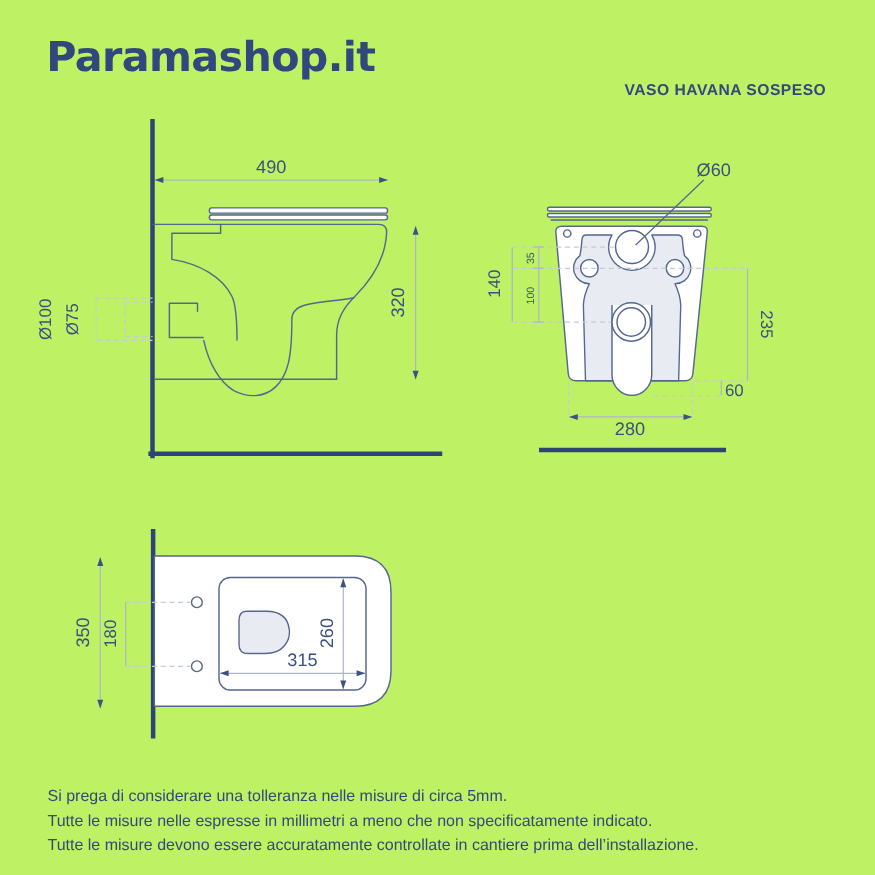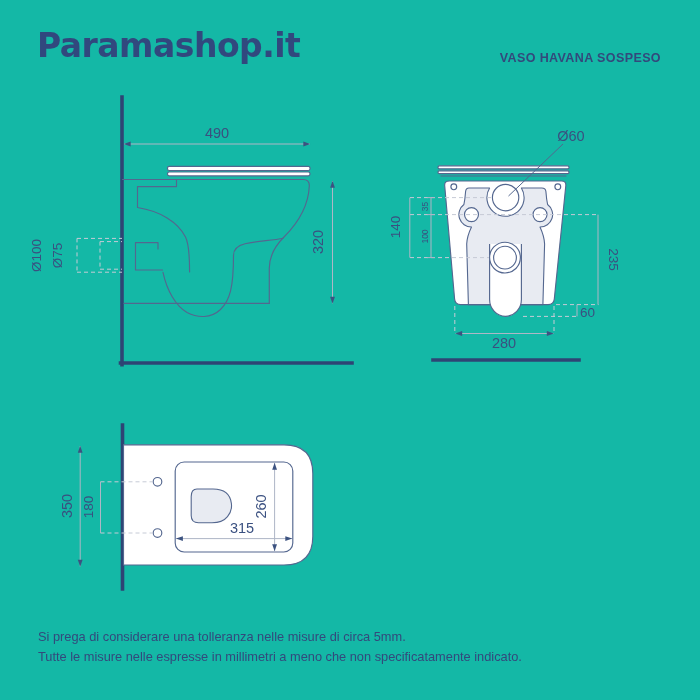--- a/index.html
+++ b/index.html
@@ -1,20 +1,20 @@
 <!DOCTYPE html>
 <html><head>
 <meta charset="utf-8">
 <style>
   html,body{margin:0;padding:0;background:#ffffff;}
-  #stage{position:relative;width:700px;height:700px;background:#14b8a6;overflow:hidden;
+  #stage{position:relative;width:700px;height:700px;background:#bef264;overflow:hidden;
          font-family:"Liberation Sans", sans-serif;}
   #hdr-logo{position:absolute;left:37px;top:26px;font-family:"DejaVu Sans", sans-serif;
             font-size:33px;font-weight:800;letter-spacing:-0.5px;color:#31487e;}
-  #hdr-title{position:absolute;right:39px;top:51px;font-size:12.5px;font-weight:700;
+  #hdr-title{position:absolute;right:39px;top:65px;font-size:12.5px;font-weight:700;
              letter-spacing:0.4px;color:#33497c;margin-left:40px;}
   #ftr{position:absolute;left:38px;top:627px;font-size:12.8px;line-height:19.5px;color:#33497c;}
   #ftr p{margin:0;}
   svg{position:absolute;left:0;top:0;}
   .ln{stroke:#54678f;fill:none;stroke-width:1.15;stroke-linecap:round;stroke-linejoin:round;}
   .thick{stroke:#2e4474;fill:none;stroke-width:3.6;stroke-linecap:square;}
   .wfill{fill:#ffffff;stroke:#54678f;stroke-width:1.15;stroke-linejoin:round;}
   .shade{fill:#e8ebf2;stroke:#54678f;stroke-width:1.1;stroke-linejoin:round;}
   .dim{stroke:#aeb6c6;fill:none;stroke-width:1;}
   .dash{stroke:#c6cbd6;fill:none;stroke-width:1;stroke-dasharray:4 3;}
@@ -154,14 +154,15 @@
       <text class="tl" x="242" y="533">315</text>
 
       <line class="dim" x1="274.6" y1="463" x2="274.6" y2="551" marker-start="url(#arr)" marker-end="url(#arr)"></line>
       <text class="tl" transform="translate(266,506.5) rotate(-90)">260</text>
     </g>
   </svg>
 
   <div id="ftr">
     <p>Si prega di considerare una tolleranza nelle misure di circa 5mm.</p>
     <p>Tutte le misure nelle espresse in millimetri a meno che non specificatamente indicato.</p>
+    <p>Tutte le misure devono essere accuratamente controllate in cantiere prima dell’installazione.</p>
   </div>
 </div>
 
 </body></html>

